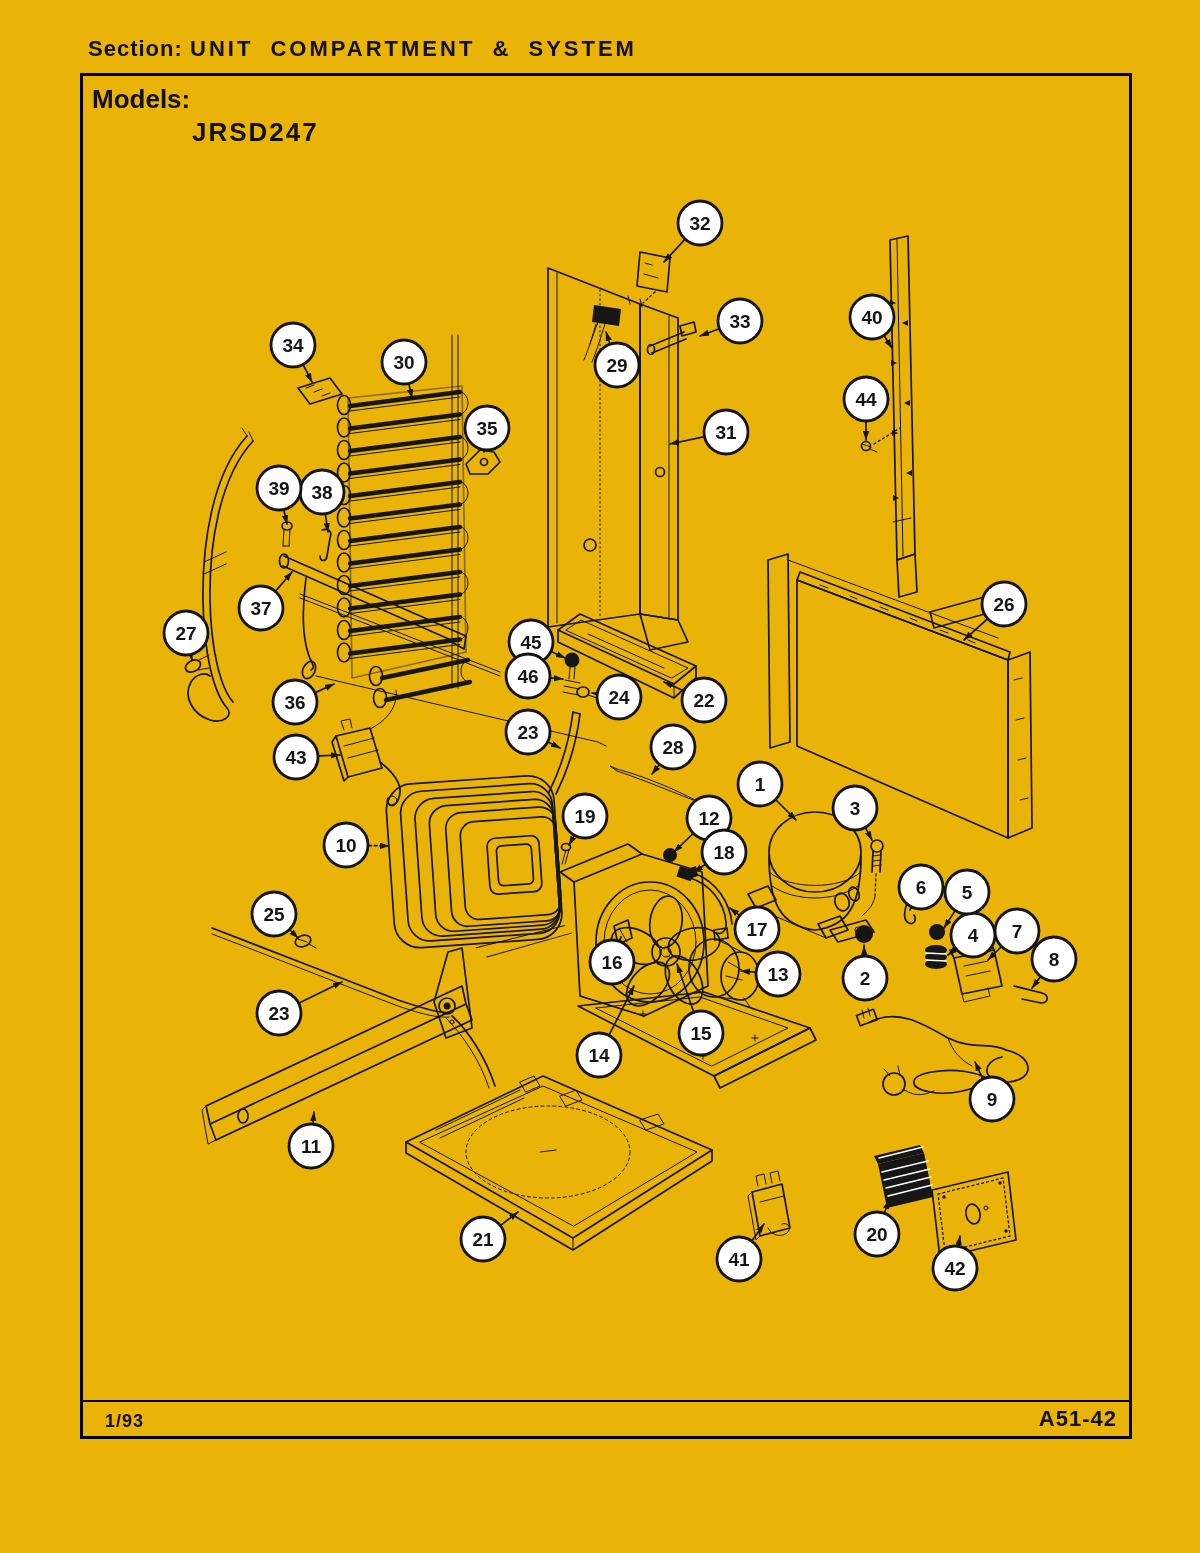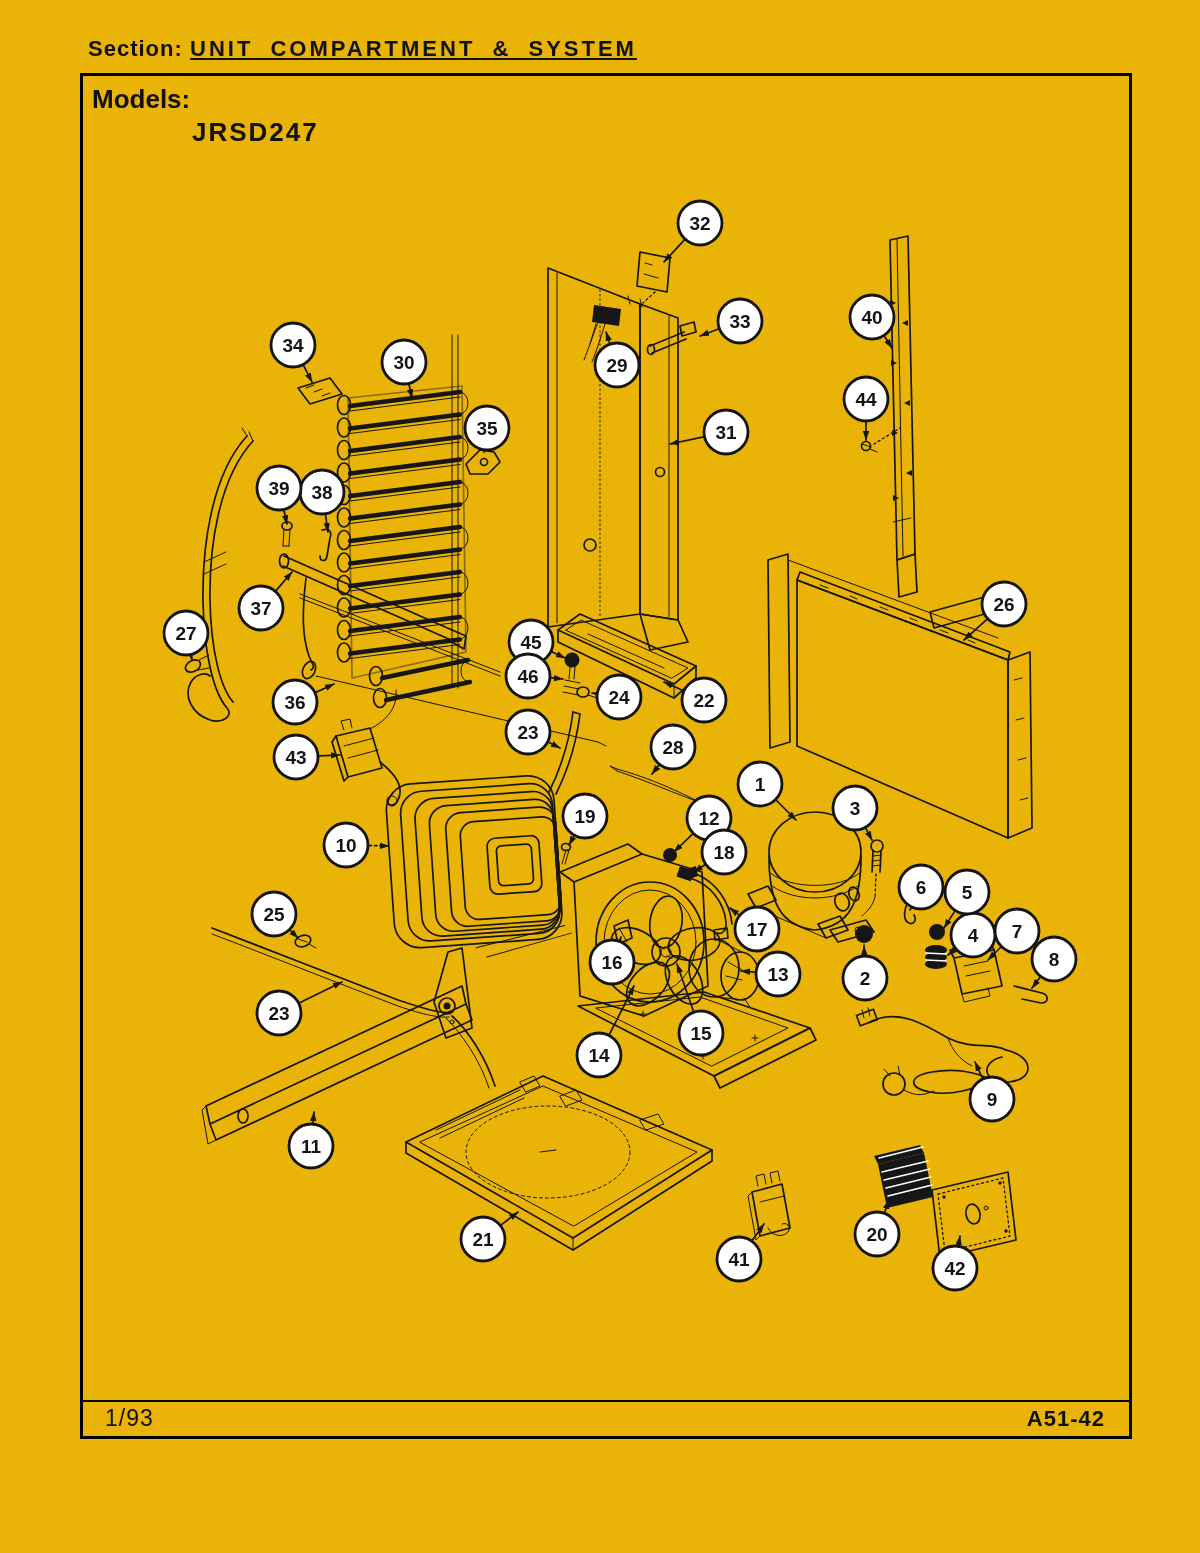--- a/index.html
+++ b/index.html
@@ -1,28 +1,28 @@
 <!DOCTYPE html>
 <html><head>
 <meta charset="utf-8">
 <style>
   html,body{margin:0;padding:0;background:#ffffff;}
   .page{position:relative;width:1200px;height:1553px;background:#eab308;overflow:hidden;
         font-family:"Liberation Sans", sans-serif;color:#111;}
   
   .hdr{position:absolute;left:88px;top:36px;font-size:22px;font-weight:bold;white-space:nowrap;}
   .hdr .lbl{letter-spacing:1px;}
-  .hdr .ttl{position:absolute;left:102px;top:0;letter-spacing:3px;word-spacing:8px;text-decoration:underline;}
+  .hdr .ttl{position:absolute;left:102px;top:0;letter-spacing:3px;word-spacing:8px;}
   .mdl{position:absolute;left:92px;top:84px;font-size:26px;font-weight:bold;white-space:nowrap;}
   .mdl .ttl{position:absolute;left:100px;top:0;letter-spacing:2px;margin-top:33px;}
   
   .frame{position:absolute;left:80px;top:73px;width:1046px;height:1360px;border:3px solid #000;}
   .frame .divider{position:absolute;left:-3px;bottom:34px;width:1052px;height:2px;background:#000;}
-  .foot-left{position:absolute;left:22px;bottom:4px;font-size:23px;font-weight:normal;letter-spacing:1px;}
-  .foot-right{position:absolute;right:24px;bottom:4px;font-size:22px;font-weight:bold;letter-spacing:1px;}
+  .foot-left{position:absolute;left:22px;bottom:4px;font-size:18px;font-weight:bold;letter-spacing:1px;}
+  .foot-right{position:absolute;right:12px;bottom:4px;font-size:22px;font-weight:bold;letter-spacing:1px;}
   
   #diagram{position:absolute;left:0;top:0;width:1200px;height:1553px;}
   #diagram path,#diagram line,#diagram circle,#diagram ellipse,#diagram rect,#diagram polygon,#diagram polyline{
      stroke:#161616;fill:none;stroke-width:1.7;stroke-linecap:round;stroke-linejoin:round;}
   #diagram .fill{fill:#161616;stroke:none;}
   #diagram .wline{stroke:#ffffff;stroke-width:1.5;fill:none;}
   #diagram .thick{stroke-width:4.4;}
   #diagram .thin{stroke-width:1;}
   #diagram .dash{stroke-dasharray:2.5 3;}
   #diagram .dot{stroke-dasharray:2 3;stroke-width:1.3;}

